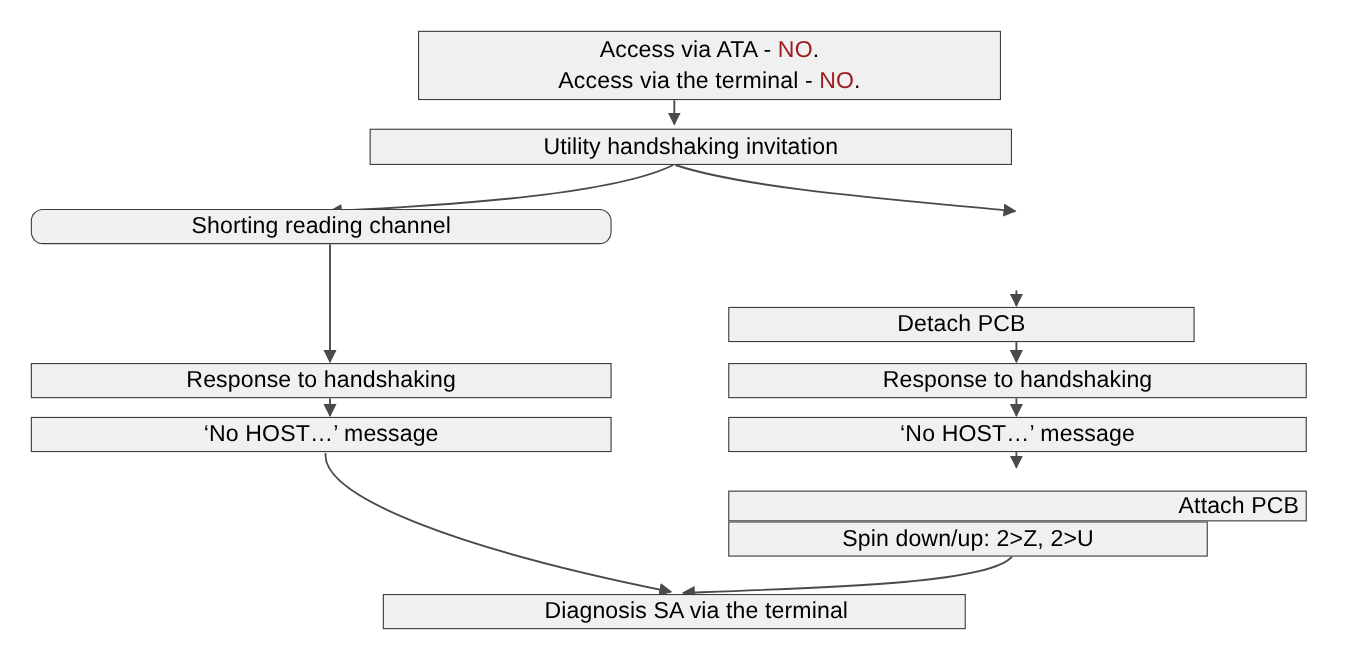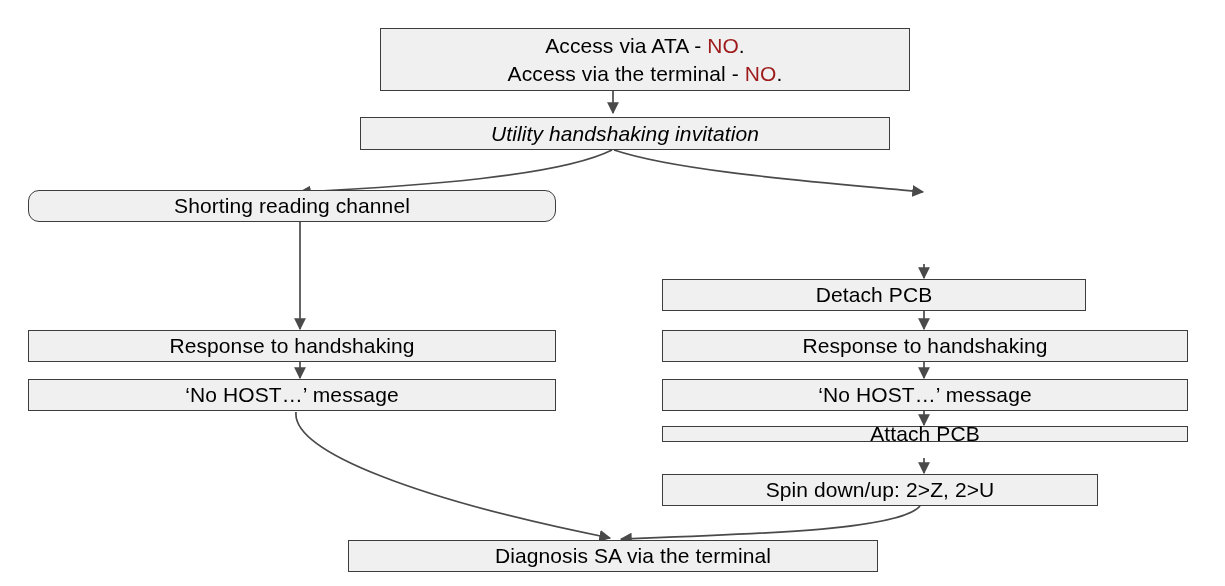--- a/index.html
+++ b/index.html
@@ -76,21 +76,21 @@
       <path d="M 924 458 L 924 473"></path>
       <path d="M 296 412 C 292 452 420 500 610 538"></path>
       <path d="M 920 506 C 900 530 760 534 621 539"></path>
     </g>
   </svg>
 
   <div class="node" style="left:348px; top:28px; width:530px; height:63px;margin-left:32px;">
     <span class="txt"><span class="line"><span>Access via ATA - </span><span class="no">NO</span><span>.</span></span><span class="line"><span>Access via the terminal - </span><span class="no">NO</span><span>.</span></span></span>
   </div>
 
-  <div class="node" style="left:360px; top:117px; width:530px; height:33px;font-style:italic;">
+  <div class="node" style="left:336px; top:117px; width:584px; height:33px;">
     <span class="txt">Utility handshaking invitation</span>
   </div>
 
   <div class="node" style="left:28px; top:190px; width:528px; height:32px;border-radius:11px;">
     <span class="txt">Shorting reading channel</span>
   </div>
 
   <div class="node" style="left:28px; top:330px; width:528px; height:32px;">
     <span class="txt">Response to handshaking</span>
   </div>
@@ -105,21 +105,21 @@
   </div>
 
   <div class="node" style="left:662px; top:330px; width:526px; height:32px;">
     <span class="txt">Response to handshaking</span>
   </div>
 
   <div class="node" style="left:662px; top:379px; width:526px; height:32px;">
     <span class="txt">‘No HOST…’ message</span>
   </div>
 
-  <div class="node" style="left:662px; top:426px; width:526px; height:16px;">
+  <div class="node" style="left:662px; top:446px; width:526px; height:28px;justify-content:flex-end;">
     <span class="txt">Attach PCB</span>
   </div>
 
   <div class="node" style="left:662px; top:474px; width:436px; height:32px;align-items:center;">
     <span class="txt">Spin down/up: 2&gt;Z, 2&gt;U</span>
   </div>
 
   <div class="node" style="left:348px; top:540px; width:530px; height:32px;padding-left:40px;">
     <span class="txt">Diagnosis SA via the terminal</span>
   </div>

